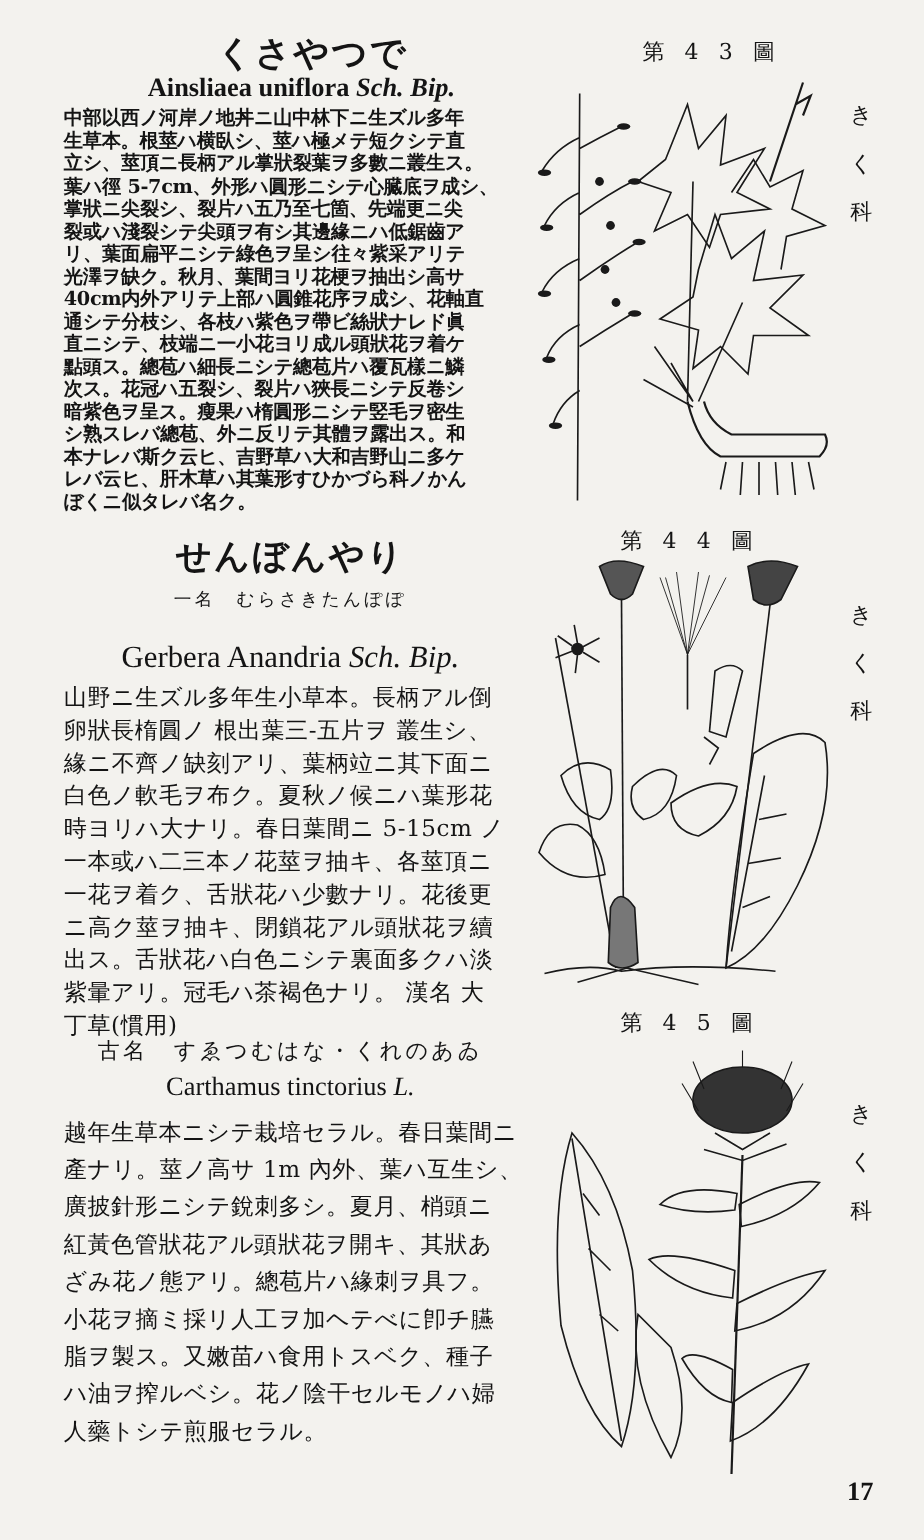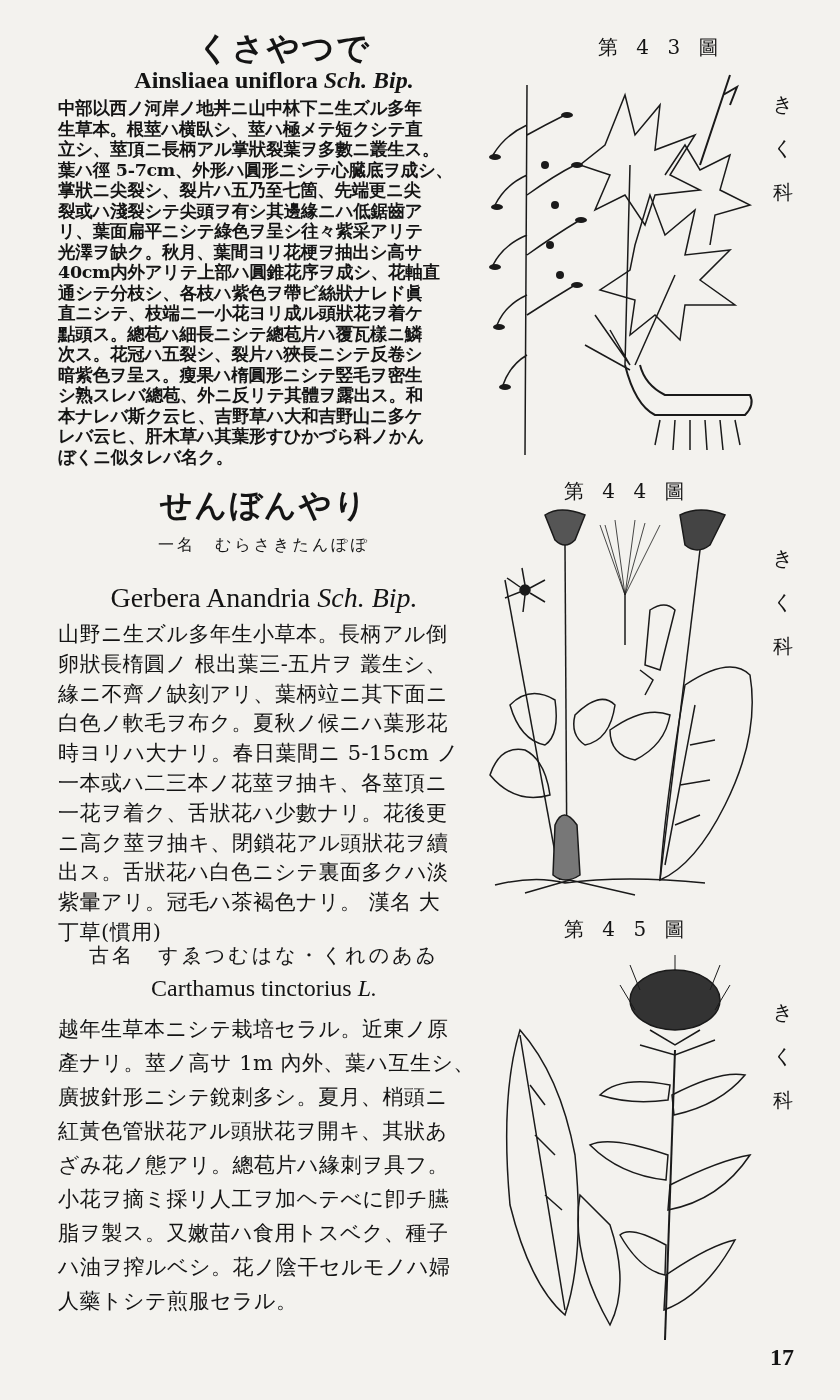--- a/index.html
+++ b/index.html
@@ -110,33 +110,33 @@
         <p>出ス。舌狀花ハ白色ニシテ裏面多クハ淡</p>
         <p>紫暈アリ。冠毛ハ茶褐色ナリ。 漢名 大</p>
         <p>丁草(慣用)</p>
     </div>
   </div>
 
   <div class="entry" id="e3">
     <div class="alt">古名　すゑつむはな・くれのあゐ</div>
     <div class="sci"><span>Carthamus tinctorius</span> <i>L.</i></div>
     <div class="body">
-      <p>越年生草本ニシテ栽培セラル。近東ノ原</p>
+      <p>越年生草本ニシテ栽培セラル。春日葉間ニ</p>
         <p>產ナリ。莖ノ高サ 1m 內外、葉ハ互生シ、</p>
         <p>廣披針形ニシテ銳刺多シ。夏月、梢頭ニ</p>
         <p>紅黃色管狀花アル頭狀花ヲ開キ、其狀あ</p>
         <p>ざみ花ノ態アリ。總苞片ハ緣刺ヲ具フ。</p>
         <p>小花ヲ摘ミ採リ人工ヲ加ヘテべに卽チ臙</p>
         <p>脂ヲ製ス。又嫩苗ハ食用トスベク、種子</p>
         <p>ハ油ヲ搾ルベシ。花ノ陰干セルモノハ婦</p>
         <p>人藥トシテ煎服セラル。</p>
     </div>
   </div>
 
-  <div class="fig-label" style="left:598px; top:34px;">第 4 3 圖</div>
+  <div class="fig-label" style="left:584px; top:34px;">第 4 3 圖</div>
   <div class="fig-label" style="left:564px; top:478px;">第 4 4 圖</div>
   <div class="fig-label" style="left:564px; top:916px;">第 4 5 圖</div>
 
   <div class="family" style="left:768px; top:82px;">
     <span>き</span>
       <span>く</span>
       <span>科</span>
   </div>
   <div class="family" style="left:768px; top:536px;">
     <span>き</span>

